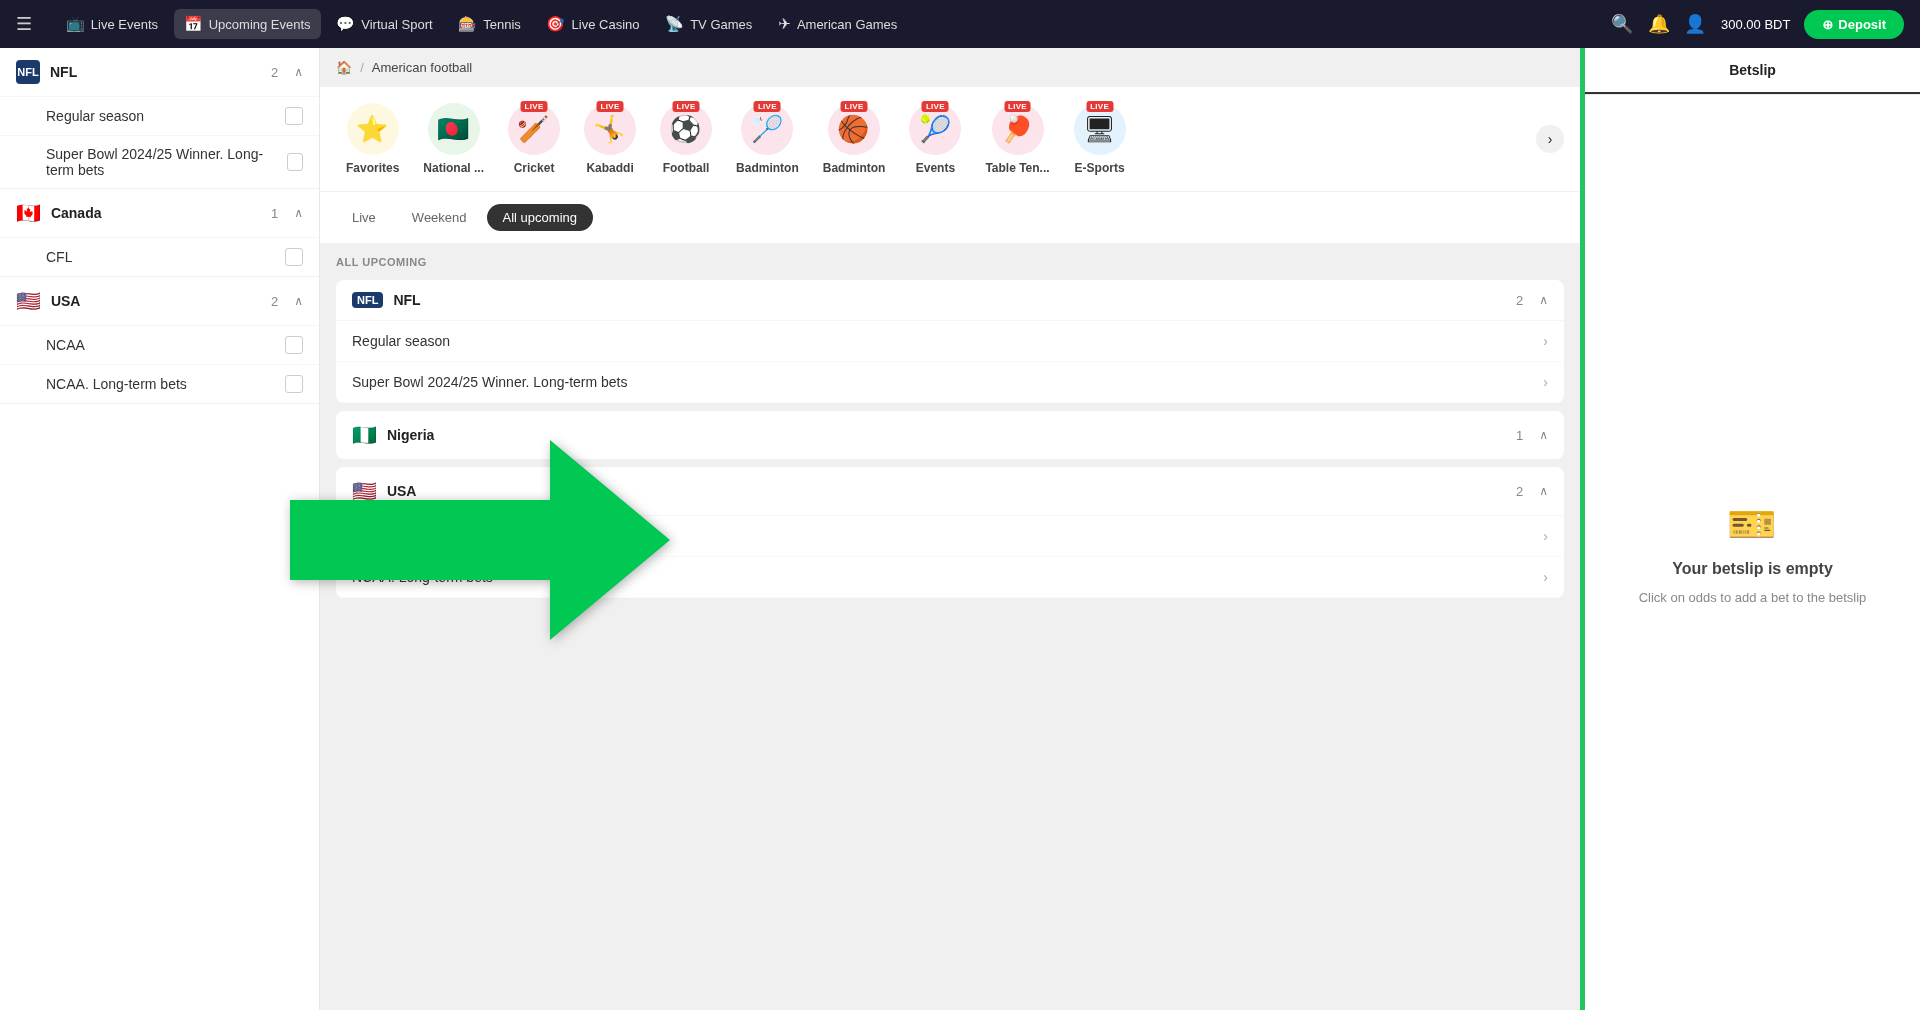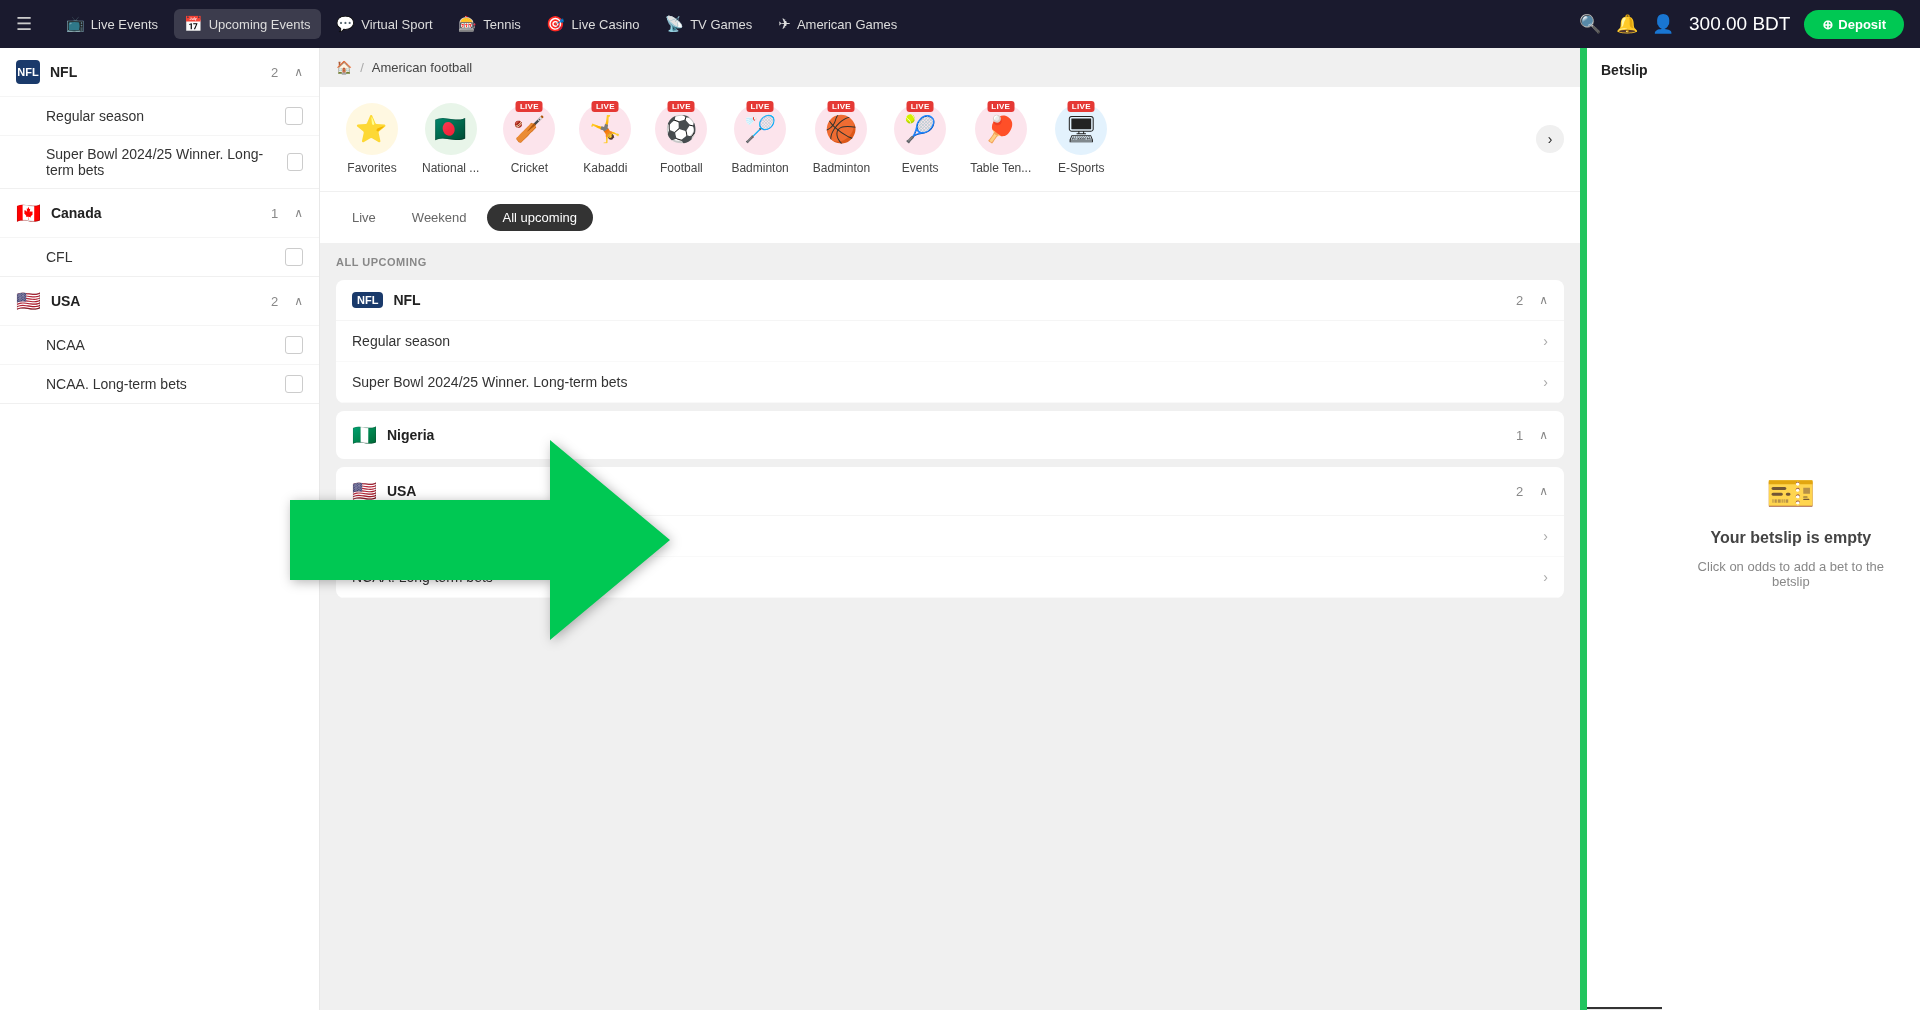--- a/index.html
+++ b/index.html
@@ -21,21 +21,21 @@
     .topnav-items { display: flex; gap: 6px; flex: 1; align-items: center; }
     .topnav-item {
       display: flex; align-items: center; gap: 6px;
       padding: 6px 10px; border-radius: 6px;
       cursor: pointer; color: #ddd; font-size: 13px;
       white-space: nowrap;
     }
     .topnav-item .nav-icon { font-size: 15px; }
     .topnav-right { display: flex; align-items: center; gap: 14px; margin-left: auto; }
     .topnav-right .search-icon, .topnav-right .bell-icon, .topnav-right .user-icon { font-size: 18px; cursor: pointer; color: #ccc; }
-    .balance { color: #fff; font-size: 19px; }
+    .balance { color: #fff; font-size: 13px; }
     .deposit-btn {
       background: #00c853; color: #fff; border: none; border-radius: 20px;
       padding: 7px 18px; font-size: 13px; font-weight: 600; cursor: pointer;
       display: flex; align-items: center; gap: 5px;
     }
 
     
     .layout { display: flex; height: calc(100vh - 48px); }
 
     
@@ -96,21 +96,21 @@
     .sport-icon-wrapper {
       width: 52px; height: 52px; border-radius: 50%; position: relative;
       display: flex; align-items: center; justify-content: center;
       font-size: 26px; background: #f0f0f0;
     }
     .live-badge {
       position: absolute; top: -2px; left: 50%; transform: translateX(-50%);
       background: #e53935; color: #fff; font-size: 8px; font-weight: 700;
       padding: 1px 4px; border-radius: 3px; letter-spacing: 0.3px;
     }
-    .sport-icon-label { font-size: 12px; color: #444; text-align: center; }
+    .sport-icon-label { font-size: 12px; color: #444; text-align: center; font-weight: bold; }
     .sport-icons-scroll-btn {
       width: 28px; height: 28px; border-radius: 50%; background: #f0f0f0;
       display: flex; align-items: center; justify-content: center;
       cursor: pointer; margin-left: auto; flex-shrink: 0;
     }
 
     
     .filter-tabs {
       display: flex; gap: 4px; padding: 12px 16px;
       background: #fff; border-bottom: 1px solid #f0f0f0;
@@ -144,21 +144,21 @@
     .tournament-card-item {
       display: flex; align-items: center; justify-content: space-between;
       padding: 12px 16px; cursor: pointer; border-bottom: 1px solid #f9f9f9;
     }
     .tournament-card-item .item-name { font-size: 14px; color: #333; }
     .tournament-card-item .item-arrow { color: #aaa; font-size: 14px; }
 
     
     .betslip-panel {
       width: 340px; min-width: 340px; background: #fff;
-      border-left: 7px solid #22c55e; display: flex; flex-direction: row;
+      border-left: 5px solid #22c55e; display: flex; flex-direction: column;
     }
     .betslip-tabs { display: flex; border-bottom: 1px solid #e8e8e8; }
     .betslip-tab {
       flex: 1; padding: 14px; text-align: center; font-size: 14px;
       font-weight: 600; cursor: pointer; color: #666;
       border-bottom: 2px solid transparent;
     }
     .betslip-tab.active { color: #222; border-bottom-color: #333; }
     .betslip-empty {
       flex: 1; display: flex; flex-direction: column;

